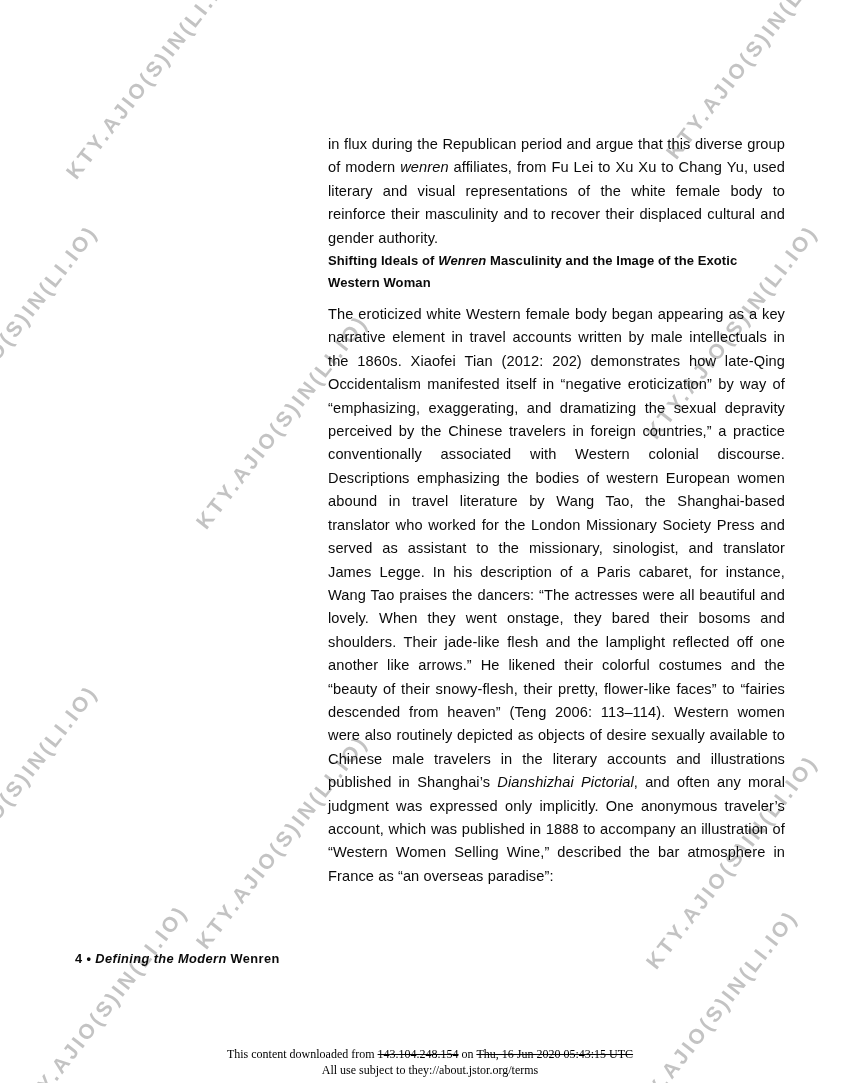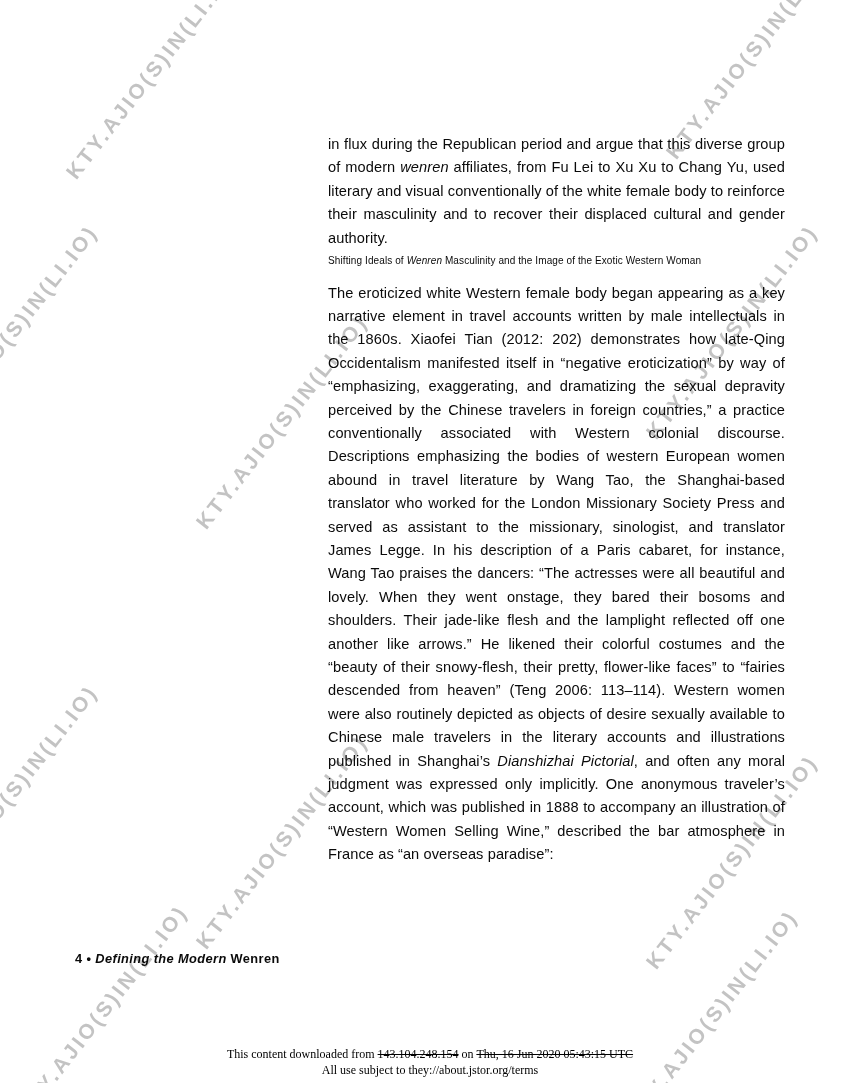--- a/index.html
+++ b/index.html
@@ -51,23 +51,23 @@
     top: 133px;
     width: 457px;
     font-size: 14.6px;
     line-height: 23.4px;
     letter-spacing: 0.1px;
     text-align: justify;
   }
   .text-col p { margin: 0; }
   .paragraph-intro { margin-bottom: 15px; }
   .section-heading {
-    font-size: 10px;
+    font-size: 13px;
     line-height: 21.5px;
-    font-weight: normal;
+    font-weight: bold;
     margin: 0 0 10px 0;
     text-align: left;
     letter-spacing: 0.1px;
   }
 
   
   .running-footer {
     position: absolute;
     z-index: 1;
     left: 75px;
@@ -104,21 +104,21 @@
     <div class="wm">KTY.AJIO(S)IN(LI.IO)</div>
     <div class="wm">KTY.AJIO(S)IN(LI.IO)</div>
     <div class="wm">KTY.AJIO(S)IN(LI.IO)</div>
     <div class="wm">KTY.AJIO(S)IN(LI.IO)</div>
     <div class="wm">KTY.AJIO(S)IN(LI.IO)</div>
     <div class="wm">KTY.AJIO(S)IN(LI.IO)</div>
     <div class="wm">KTY.AJIO(S)IN(LI.IO)</div>
   </div>
 
   <div class="text-col">
-    <p class="paragraph-intro"><span>in flux during the Republican period and argue that this diverse group of modern </span><span style="font-style: italic;">wenren</span><span> affiliates, from Fu Lei to Xu Xu to Chang Yu, used literary and visual conventionally of the white female body to reinforce their masculinity and to recover their displaced cultural and gender authority.</span></p>
+    <p class="paragraph-intro"><span>in flux during the Republican period and argue that this diverse group of modern </span><span style="font-style: italic;">wenren</span><span> affiliates, from Fu Lei to Xu Xu to Chang Yu, used literary and visual representations of the white female body to reinforce their masculinity and to recover their displaced cultural and gender authority.</span></p>
 
     <h2 class="section-heading"><span>Shifting Ideals of </span><span style="font-style: italic;">Wenren</span><span> Masculinity and the Image of the Exotic Western Woman</span></h2>
 
     <p class="paragraph-body"><span>The eroticized white Western female body began appearing as a key narrative element in travel accounts written by male intellectuals in the 1860s. Xiaofei Tian (2012: 202) demonstrates how late-Qing Occidentalism manifested itself in “negative eroticization” by way of “emphasizing, exaggerating, and dramatizing the sexual depravity perceived by the Chinese travelers in foreign countries,” a practice conventionally associated with Western colonial discourse. Descriptions emphasizing the bodies of western European women abound in travel literature by Wang Tao, the Shanghai-based translator who worked for the London Missionary Society Press and served as assistant to the missionary, sinologist, and translator James Legge. In his description of a Paris cabaret, for instance, Wang Tao praises the dancers: “The actresses were all beautiful and lovely. When they went onstage, they bared their bosoms and shoulders. Their jade-like flesh and the lamplight reflected off one another like arrows.” He likened their colorful costumes and the “beauty of their snowy-flesh, their pretty, flower-like faces” to “fairies descended from heaven” (Teng 2006: 113–114). Western women were also routinely depicted as objects of desire sexually available to Chinese male travelers in the literary accounts and illustrations published in Shanghai’s </span><span style="font-style: italic;">Dianshizhai Pictorial</span><span>, and often any moral judgment was expressed only implicitly. One anonymous traveler’s account, which was published in 1888 to accompany an illustration of “Western Women Selling Wine,” described the bar atmosphere in France as “an overseas paradise”:</span></p>
   </div>
 
   <div class="running-footer"><span>4</span><span> • </span><span style="font-style: italic;">Defining the Modern </span><span>Wenren</span></div>
 
   <div class="jstor-footer">
     <div><span>This content downloaded from </span><span class="redacted">143.104.248.154</span><span> on </span><span class="redacted">Thu, 16 Jun 2020 05:43:15 UTC</span></div>

